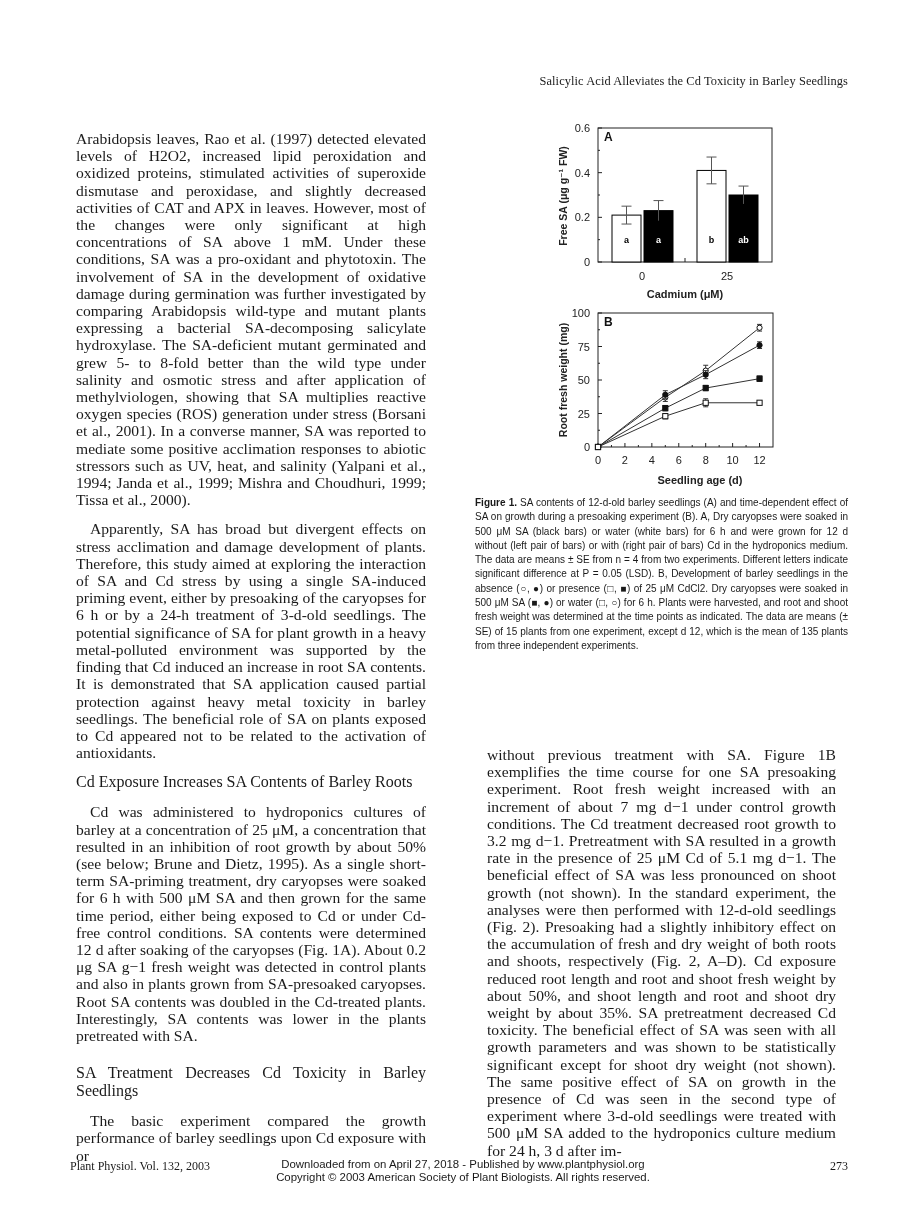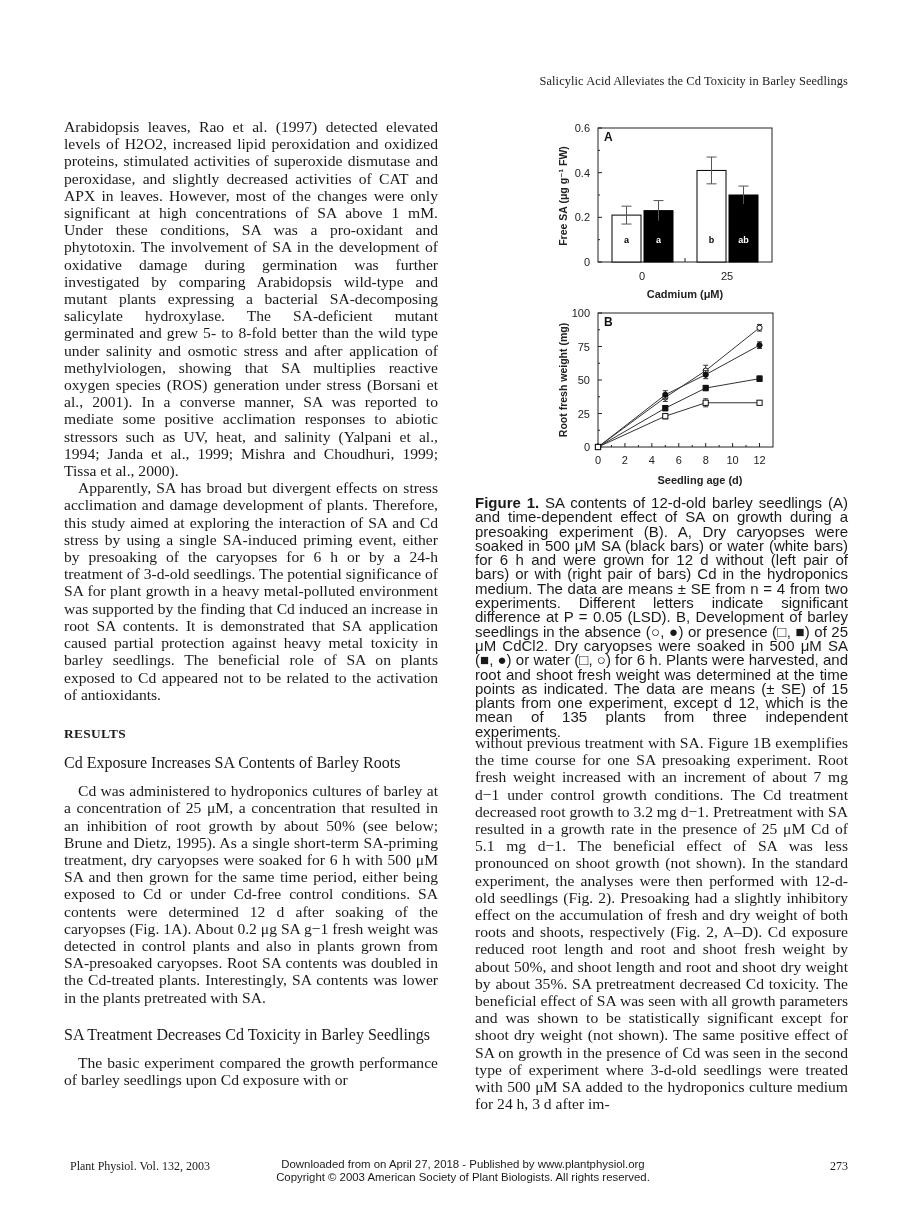--- a/index.html
+++ b/index.html
@@ -3,42 +3,41 @@
 <meta charset="utf-8">
 <style>
   html, body { margin: 0; padding: 0; background: #ffffff; }
   body { width: 910px; height: 1218px; position: relative; overflow: hidden; color: #1a1a1a; }
   .serif { font-family: "Liberation Serif", "DejaVu Serif", serif; }
   .sans { font-family: "Liberation Sans", "DejaVu Sans", sans-serif; }
   .running-head { position: absolute; top: 74px; right: 62px; font-size: 12.4px; letter-spacing: 0.1px; margin-left: 32px; }
   .col { position: absolute; font-size: 15.6px; line-height: 17.2px; text-align: justify; }
   .col-left { left: 64px; top: 118px; width: 374px; }
   .col-right-body { left: 475px; top: 734px; width: 373px; }
-  .col p { margin: 0; }
+  .col p { margin: 12px; }
   .col p.indent { text-indent: 14px; }
   .section-head { font-weight: bold; font-size: 13.4px; letter-spacing: 0.3px; margin-top: 22px !important; margin-bottom: 12px !important; }
   .sub-head { font-weight: normal; font-size: 16px; line-height: 18px; margin-bottom: 10px !important; }
   .sub-head.spaced { margin-top: 20px !important; }
-  .caption { position: absolute; left: 475px; top: 496px; width: 373px; font-size: 15px; line-height: 14.3px; text-align: justify; }
+  .caption { position: absolute; left: 475px; top: 496px; width: 373px; font-size: 10px; line-height: 14.3px; text-align: justify; }
   .caption .fig-label { font-weight: bold; }
   .footer-left { position: absolute; left: 64px; top: 1159px; font-size: 12px; margin-left: 6px; }
   .footer-center { position: absolute; left: 263px; top: 1158px; width: 400px; text-align: center; font-size: 11.4px; line-height: 13.4px; }
   .footer-right { position: absolute; right: 62px; top: 1159px; font-size: 12px; }
   svg text { font-family: "Liberation Sans", "DejaVu Sans", sans-serif; }
   .chart { position: absolute; }
 </style>
 </head>
 <body>
 
 <div class="running-head serif">Salicylic Acid Alleviates the Cd Toxicity in Barley Seedlings</div>
 
 <div class="col col-left serif">
   <p>Arabidopsis leaves, Rao et al. (1997) detected elevated levels of H2O2, increased lipid peroxidation and oxidized proteins, stimulated activities of superoxide dismutase and peroxidase, and slightly decreased activities of CAT and APX in leaves. However, most of the changes were only significant at high concentrations of SA above 1 mM. Under these conditions, SA was a pro-oxidant and phytotoxin. The involvement of SA in the development of oxidative damage during germination was further investigated by comparing Arabidopsis wild-type and mutant plants expressing a bacterial SA-decomposing salicylate hydroxylase. The SA-deficient mutant germinated and grew 5- to 8-fold better than the wild type under salinity and osmotic stress and after application of methylviologen, showing that SA multiplies reactive oxygen species (ROS) generation under stress (Borsani et al., 2001). In a converse manner, SA was reported to mediate some positive acclimation responses to abiotic stressors such as UV, heat, and salinity (Yalpani et al., 1994; Janda et al., 1999; Mishra and Choudhuri, 1999; Tissa et al., 2000).</p>
   <p class="indent">Apparently, SA has broad but divergent effects on stress acclimation and damage development of plants. Therefore, this study aimed at exploring the interaction of SA and Cd stress by using a single SA-induced priming event, either by presoaking of the caryopses for 6 h or by a 24-h treatment of 3-d-old seedlings. The potential significance of SA for plant growth in a heavy metal-polluted environment was supported by the finding that Cd induced an increase in root SA contents. It is demonstrated that SA application caused partial protection against heavy metal toxicity in barley seedlings. The beneficial role of SA on plants exposed to Cd appeared not to be related to the activation of antioxidants.</p>
-  <p class="section-head">RESULTS</p>
   <p class="sub-head">Cd Exposure Increases SA Contents of Barley Roots</p>
   <p class="indent">Cd was administered to hydroponics cultures of barley at a concentration of 25 μM, a concentration that resulted in an inhibition of root growth by about 50% (see below; Brune and Dietz, 1995). As a single short-term SA-priming treatment, dry caryopses were soaked for 6 h with 500 μM SA and then grown for the same time period, either being exposed to Cd or under Cd-free control conditions. SA contents were determined 12 d after soaking of the caryopses (Fig. 1A). About 0.2 μg SA g−1 fresh weight was detected in control plants and also in plants grown from SA-presoaked caryopses. Root SA contents was doubled in the Cd-treated plants. Interestingly, SA contents was lower in the plants pretreated with SA.</p>
   <p class="sub-head spaced">SA Treatment Decreases Cd Toxicity in Barley Seedlings</p>
   <p class="indent">The basic experiment compared the growth performance of barley seedlings upon Cd exposure with or</p>
 </div>
 
 <svg class="chart" style="left:540px; top:112px;" width="260" height="190" viewBox="540 112 260 190">
   <g id="chartA">
       <rect x="598" y="128" width="174" height="134" fill="none" stroke="#222" stroke-width="1"></rect>
       <line x1="598" y1="262" x2="602" y2="262" stroke="#222"></line>

